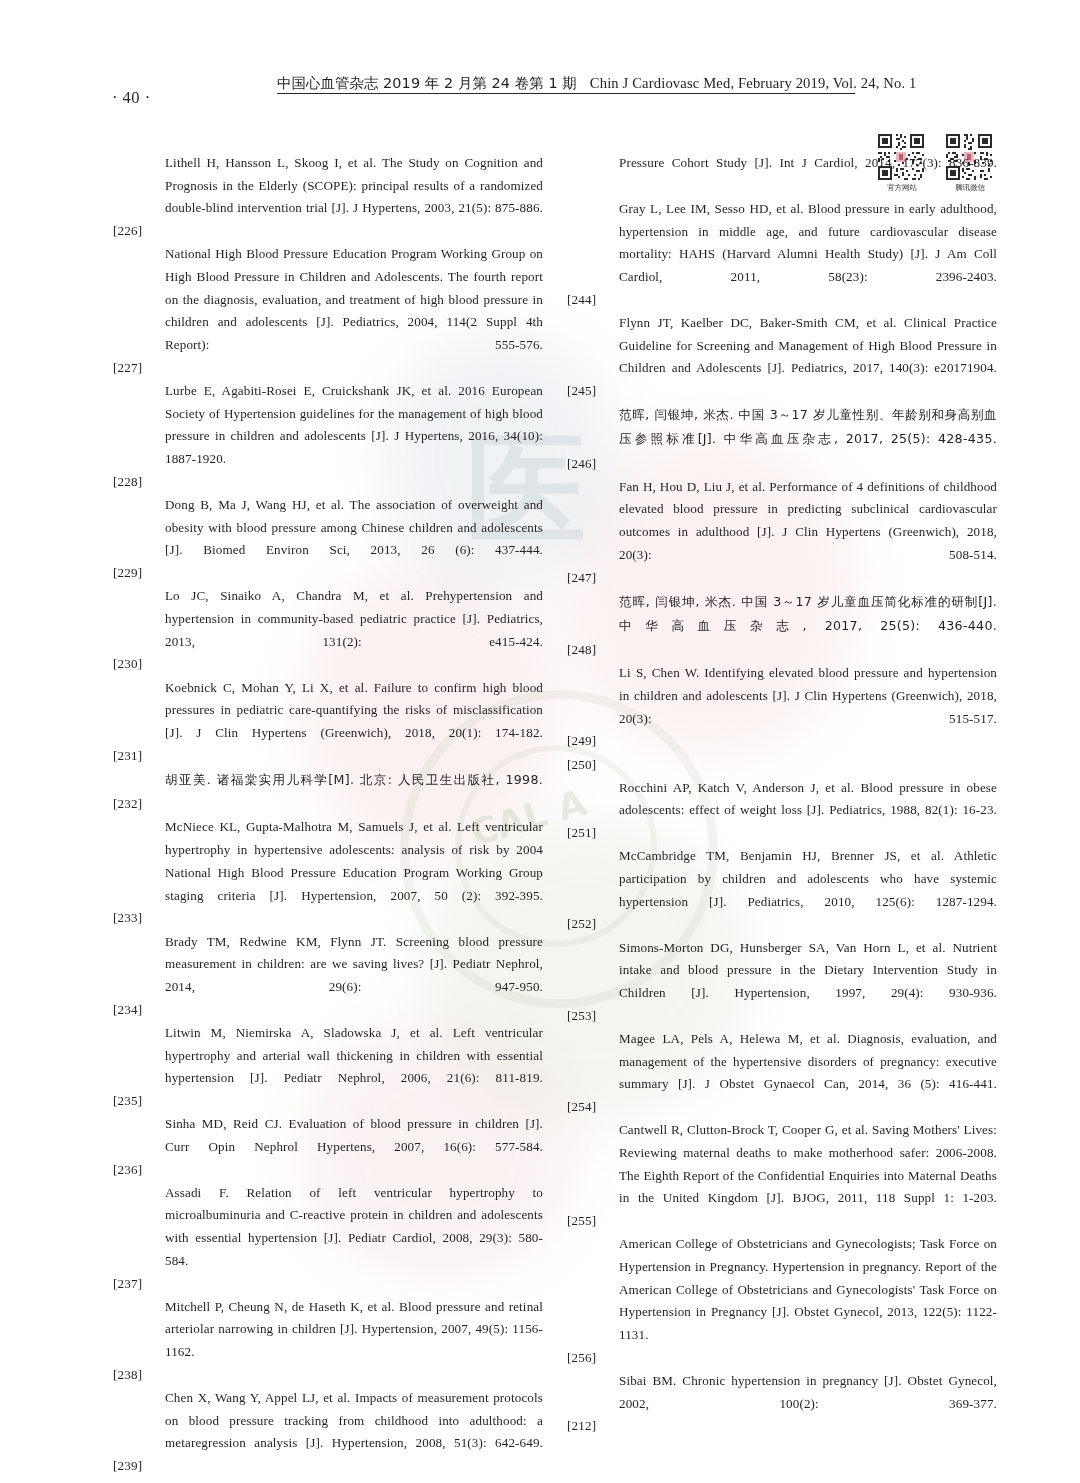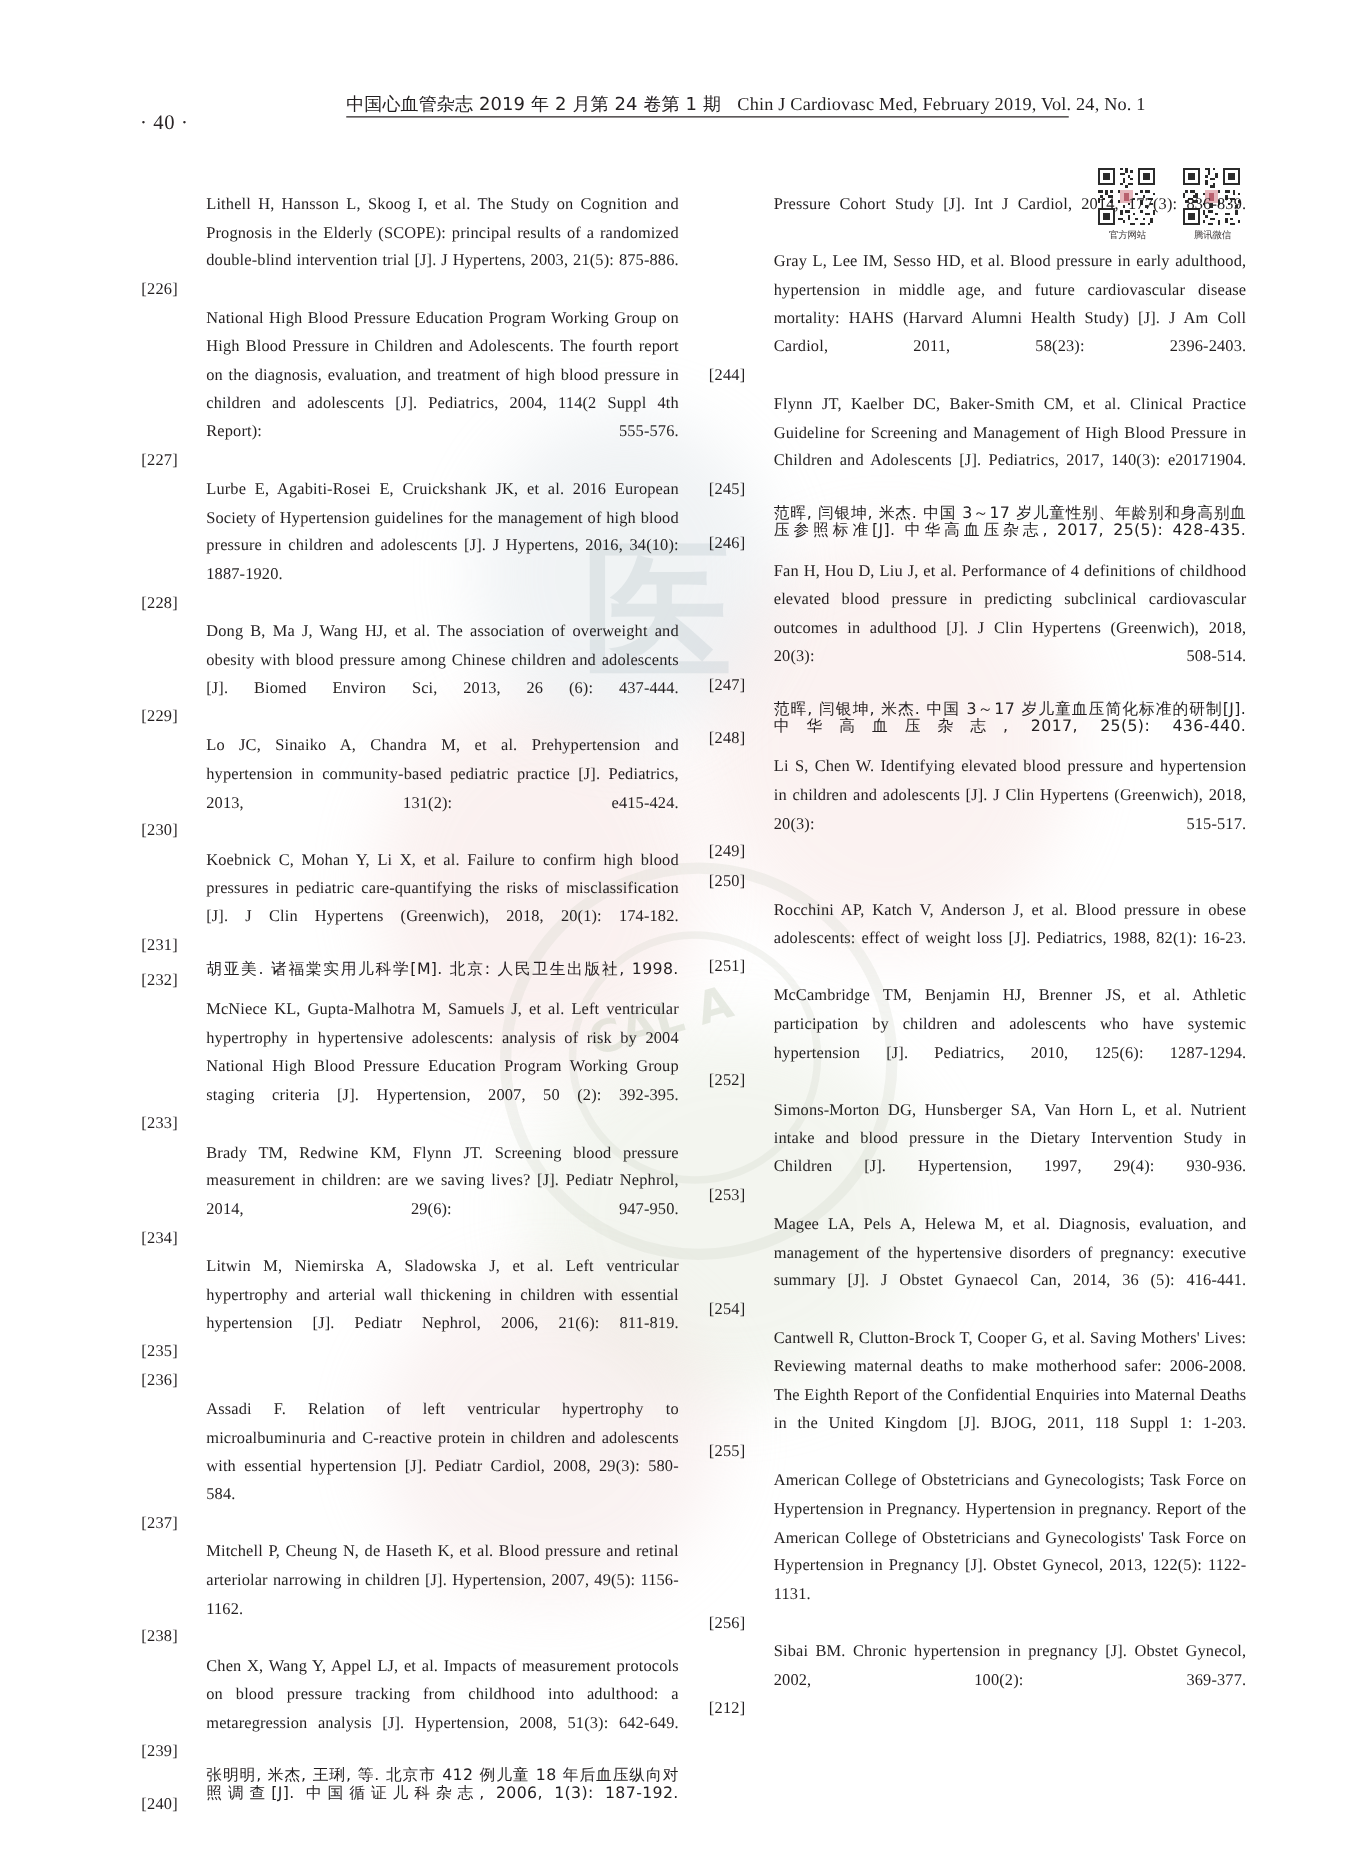--- a/index.html
+++ b/index.html
@@ -158,21 +158,21 @@
     line-height: 22.7px;
     text-align: justify;
     text-justify: inter-word;
     letter-spacing: 0.12px;
     word-spacing: 0.3px;
     hyphens: none;
   }
   .ref-text.cn {
     font-family: "DejaVu Sans", sans-serif;
     font-size: 12.6px;
-    line-height: 14px;
+    line-height: 24px;
     letter-spacing: 0.3px;
   }
   
   .ref-text::after {
     content: "";
     display: inline-block;
     width: 100%;
   }
 </style>
 </head>
@@ -400,20 +400,21 @@
       <div class="ref-entry">
           <span class="ref-num">[234]</span>
           <span class="ref-text">Brady TM, Redwine KM, Flynn JT. Screening blood pressure measurement in children: are we saving lives? [J]. Pediatr Nephrol, 2014, 29(6): 947-950.</span>
         </div>
       <div class="ref-entry">
           <span class="ref-num">[235]</span>
           <span class="ref-text">Litwin M, Niemirska A, Sladowska J, et al. Left ventricular hypertrophy and arterial wall thickening in children with essential hypertension [J]. Pediatr Nephrol, 2006, 21(6): 811-819.</span>
         </div>
       <div class="ref-entry">
           <span class="ref-num">[236]</span>
+          <span class="ref-text">Sinha MD, Reid CJ. Evaluation of blood pressure in children [J]. Curr Opin Nephrol Hypertens, 2007, 16(6): 577-584.</span>
         </div>
       <div class="ref-entry">
           <span class="ref-num">[237]</span>
           <span class="ref-text">Assadi F. Relation of left ventricular hypertrophy to microalbuminuria and C-reactive protein in children and adolescents with essential hypertension [J]. Pediatr Cardiol, 2008, 29(3): 580-584.</span>
         </div>
       <div class="ref-entry">
           <span class="ref-num">[238]</span>
           <span class="ref-text">Mitchell P, Cheung N, de Haseth K, et al. Blood pressure and retinal arteriolar narrowing in children [J]. Hypertension, 2007, 49(5): 1156-1162.</span>
         </div>
       <div class="ref-entry">

